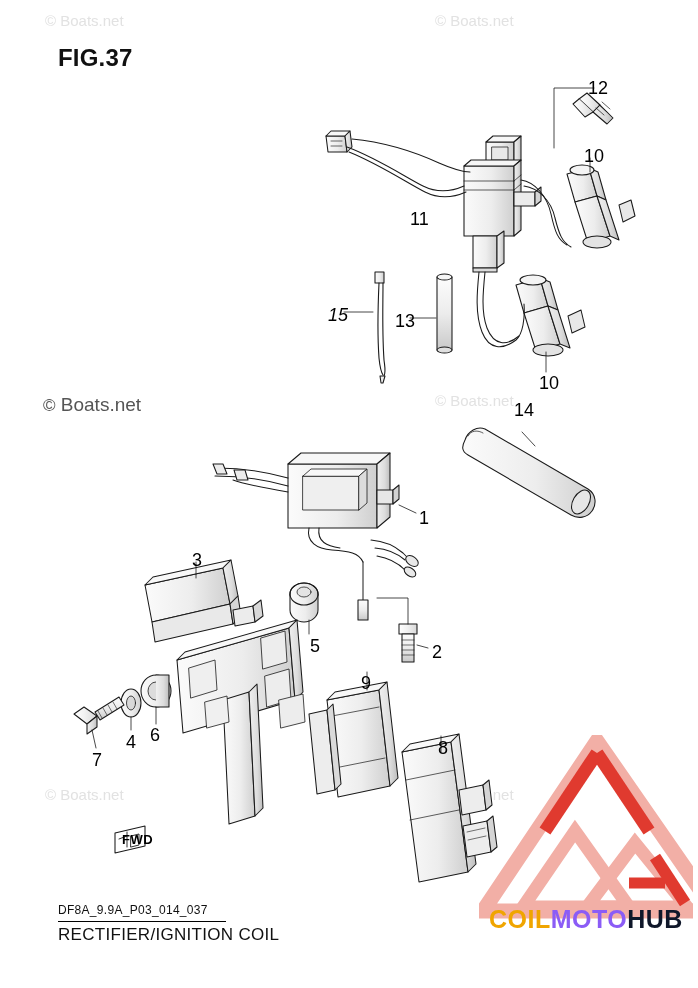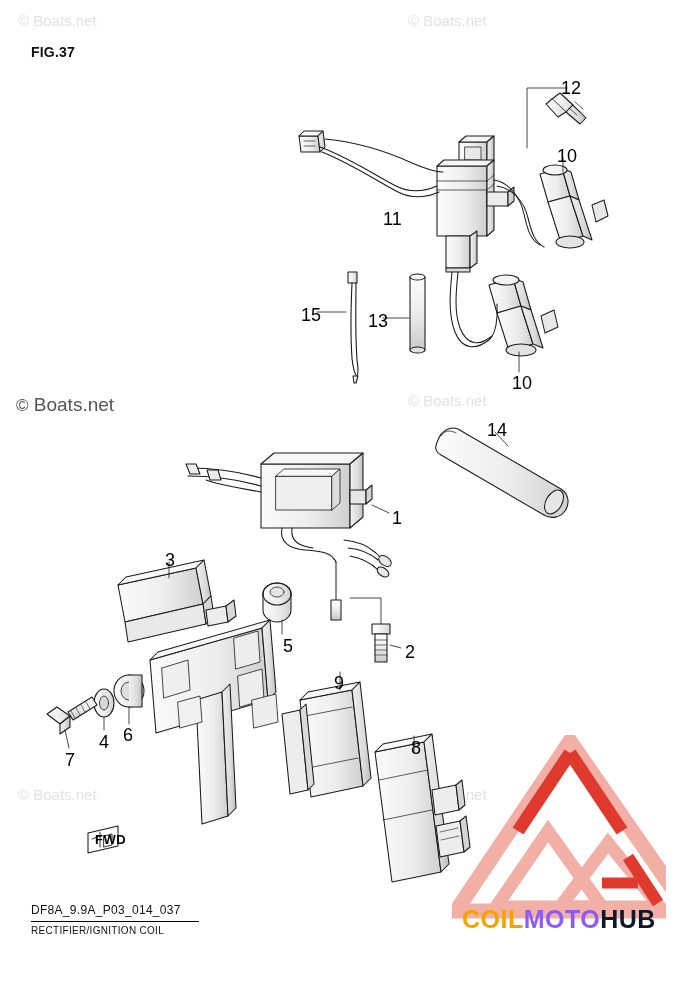--- a/index.html
+++ b/index.html
@@ -7,20 +7,21 @@
     padding: 0;
     background: #ffffff;
   }
   #page {
     position: relative;
     width: 666px;
     height: 988px;
     background: #ffffff;
     font-family: "Liberation Sans", sans-serif;
     overflow: hidden;
+    margin-left: 27px;
   }
   
   .wm {
     position: absolute;
     color: #e2e2e2;
     font-size: 15px;
     font-family: "Liberation Sans", sans-serif;
     white-space: nowrap;
     user-select: none;
     pointer-events: none;
@@ -32,21 +33,21 @@
     position: absolute;
     color: #555;
     font-size: 19px;
     white-space: nowrap;
   }
   
   .fig-title {
     position: absolute;
     left: 31px;
     top: 44px;
-    font-size: 14px;
+    font-size: 24px;
     font-weight: bold;
     color: #111;
     letter-spacing: 0.2px;
   }
   
   .footer-rule {
     position: absolute;
     left: 31px;
     top: 921px;
     width: 168px;
@@ -58,21 +59,21 @@
     left: 31px;
     top: 903px;
     font-size: 12px;
     color: #111;
     letter-spacing: 0.3px;
   }
   .footer-name {
     position: absolute;
     left: 31px;
     top: 925px;
-    font-size: 10px;
+    font-size: 17px;
     color: #111;
     letter-spacing: 0.3px;
   }
   
   .callout {
     position: absolute;
     font-size: 18px;
     color: #000;
     font-family: "Liberation Sans", sans-serif;
   }
@@ -380,24 +381,24 @@
         <path d="M104 836 L112 834 L112 845 L104 847 Z" fill="none" stroke-width="0.9"></path>
       </g>
     </g>
   </svg>
 
   <div class="callout" style="left:95px;top:832px;font-size:13px;font-weight:bold;letter-spacing:0.5px;">FWD</div>
 
   <div class="callout" style="left:561px;top:78px;">12</div>
   <div class="callout" style="left:557px;top:146px;">10</div>
   <div class="callout" style="left:383px;top:209px;">11</div>
-  <div class="callout" style="left:301px;top:305px;">15</div>
+  <div class="callout" style="left:301px;top:305px;font-style:italic;">15</div>
   <div class="callout" style="left:368px;top:311px;">13</div>
   <div class="callout" style="left:512px;top:373px;">10</div>
-  <div class="callout" style="left:487px;top:420px;">14</div>
+  <div class="callout" style="left:487px;top:400px;">14</div>
   <div class="callout" style="left:392px;top:508px;">1</div>
   <div class="callout" style="left:165px;top:550px;">3</div>
   <div class="callout" style="left:283px;top:636px;">5</div>
   <div class="callout" style="left:405px;top:642px;">2</div>
   <div class="callout" style="left:334px;top:673px;">9</div>
   <div class="callout" style="left:123px;top:725px;">6</div>
   <div class="callout" style="left:99px;top:732px;">4</div>
   <div class="callout" style="left:65px;top:750px;">7</div>
   <div class="callout" style="left:411px;top:738px;">8</div>
 

